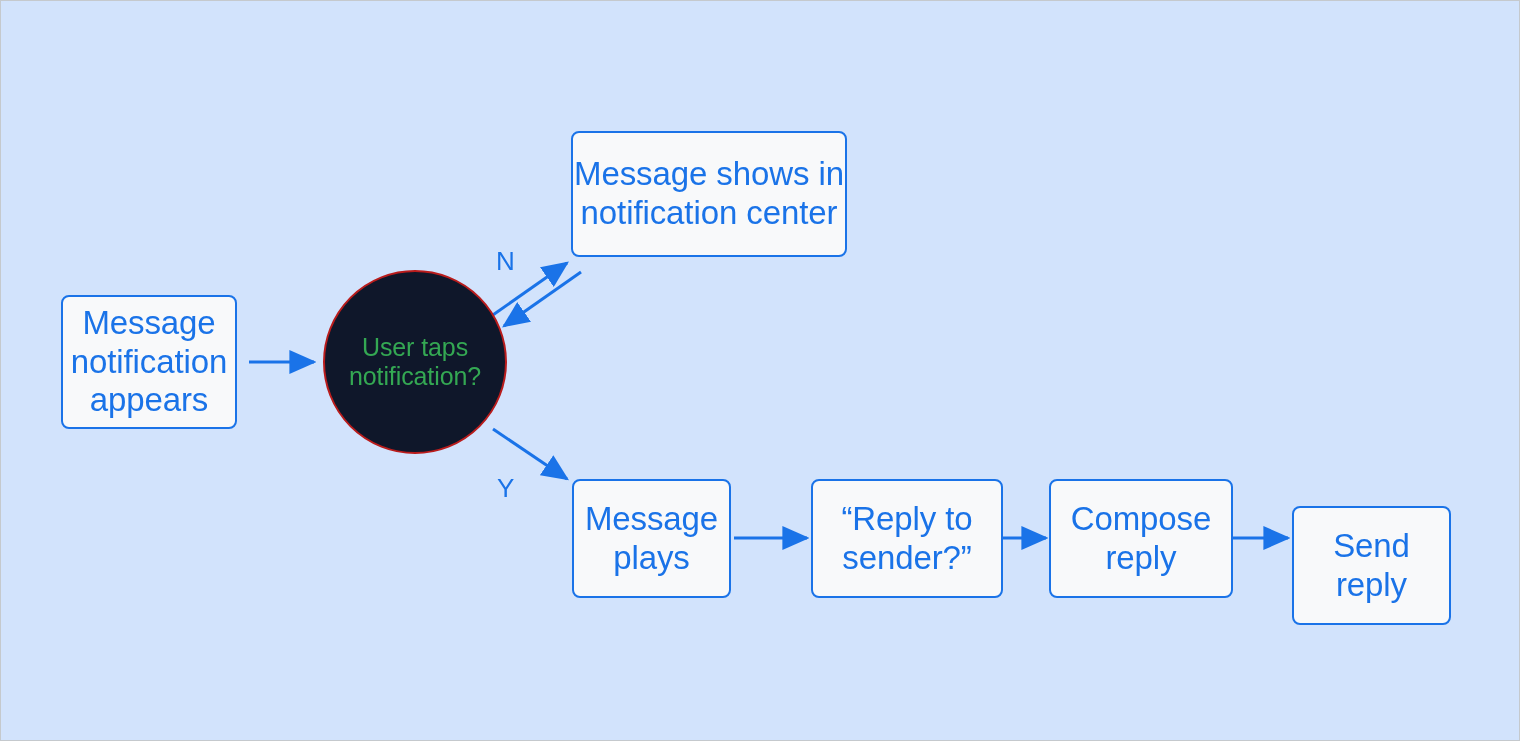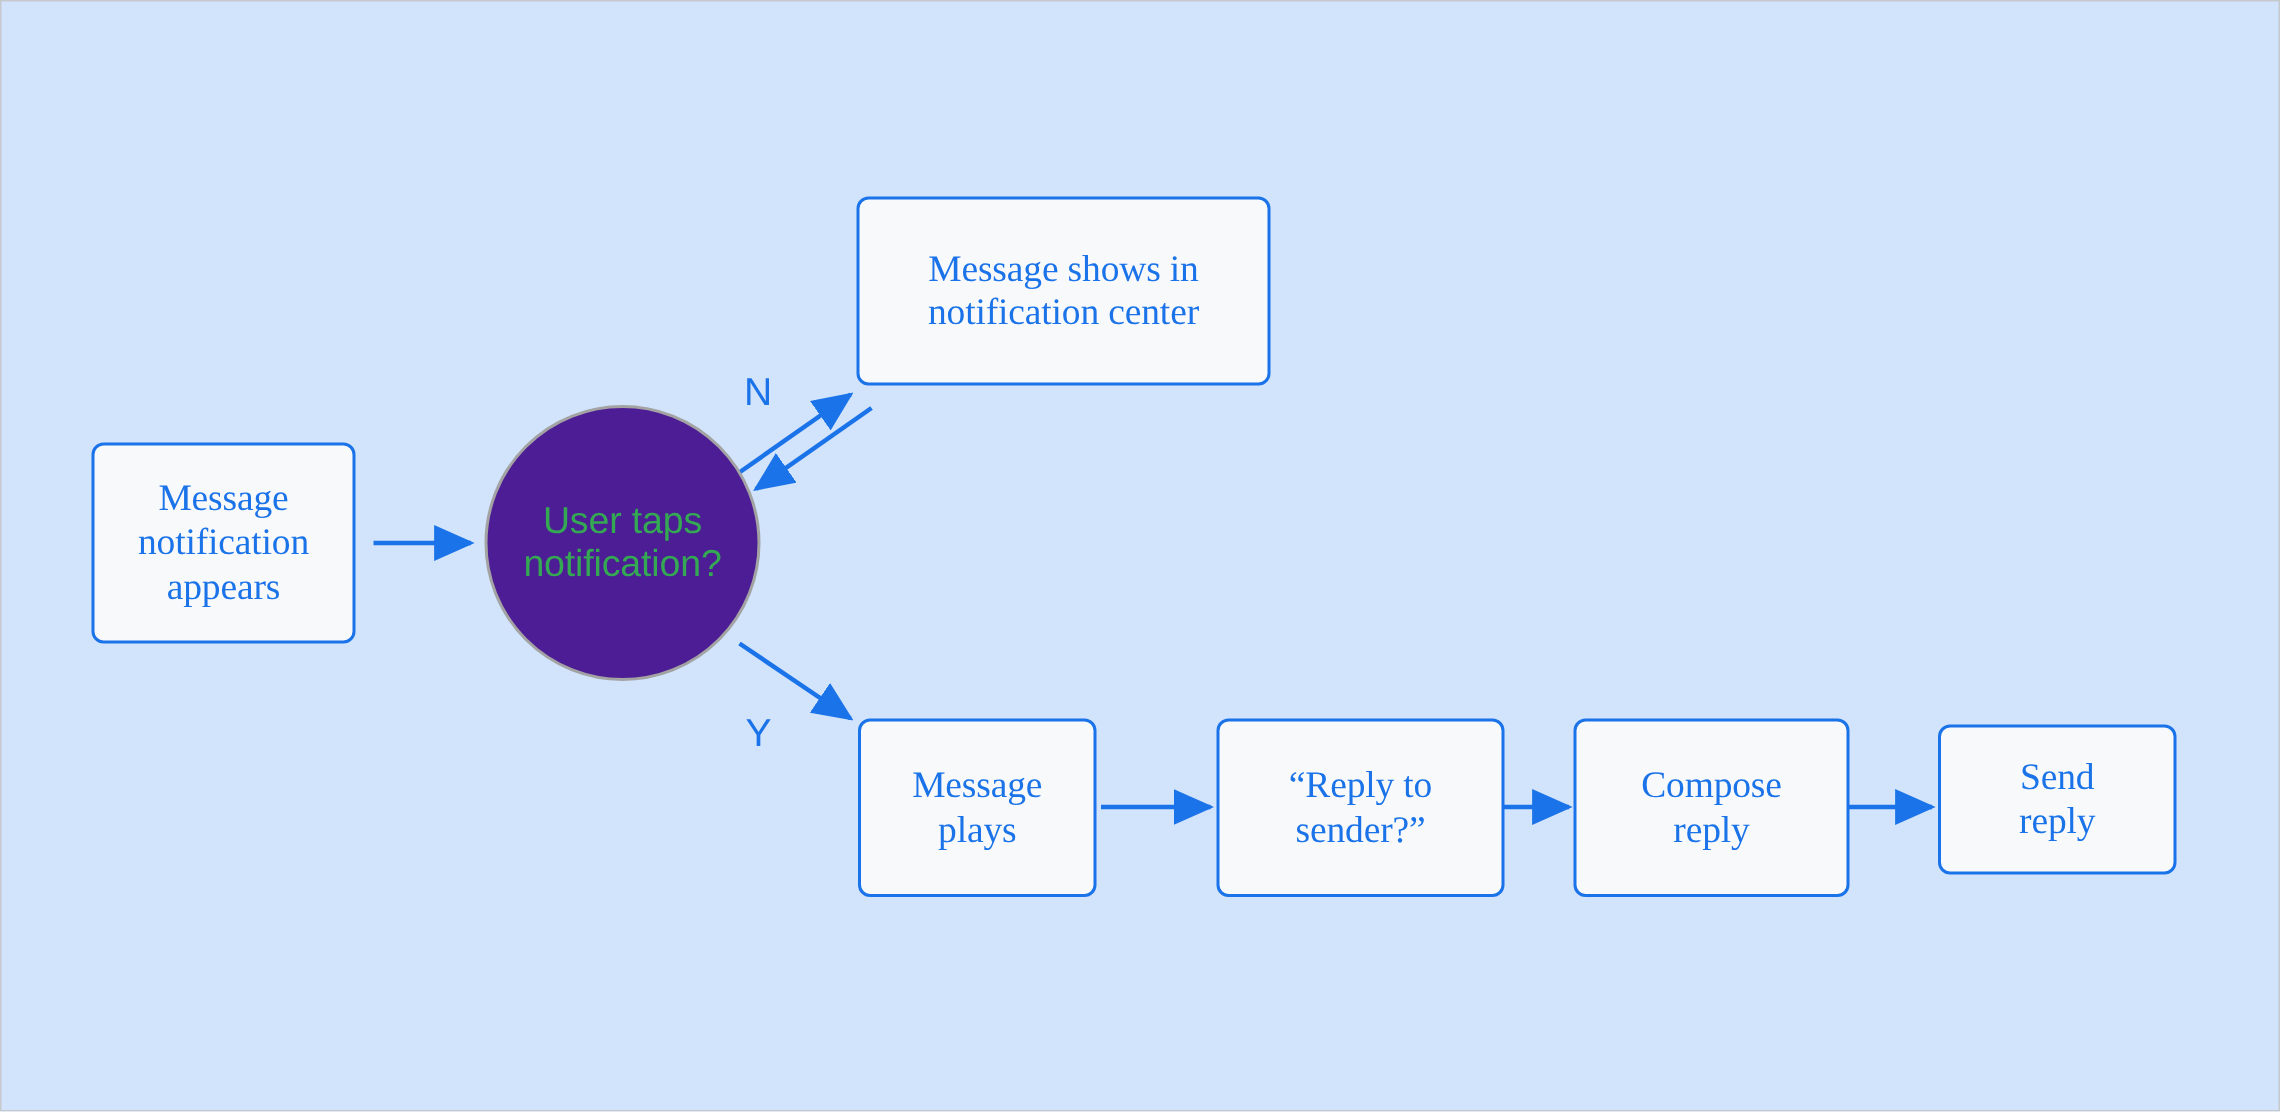--- a/index.html
+++ b/index.html
@@ -37,26 +37,25 @@
     text-align: center;
     line-height: 1.18;
     white-space: pre-line;
     letter-spacing: -0.1px;
   }
   .node-box {
     background: #f8f9fa;
     border: 2px solid #1a73e8;
     border-radius: 8px;
     color: #1a73e8;
-    font-size: 25px;
-    font-family: Liberation Serif, serif;
+    font-size: 33px;
   }
   .node-circle {
-    background: #4c1d95;
-    border: 2px solid #a3a3a3;
+    background: #0f172a;
+    border: 2px solid #b91c1c;
     border-radius: 50%;
     color: #34a853;
     font-size: 25px;
   }
   .edge-label {
     position: absolute;
     color: #1a73e8;
     font-size: 26px;
     line-height: 1;
     pointer-events: none;
@@ -91,21 +90,21 @@
       <div class="node node-circle" style="left: 322px; top: 269px; width: 184px; height: 184px;">User taps
 notification?</div>
       <div class="node node-box" style="left: 570px; top: 130px; width: 276px; height: 126px;">Message shows in
 notification center</div>
       <div class="node node-box" style="left: 571px; top: 478px; width: 159px; height: 119px;">Message
 plays</div>
       <div class="node node-box" style="left: 810px; top: 478px; width: 192px; height: 119px;">“Reply to
 sender?”</div>
       <div class="node node-box" style="left: 1048px; top: 478px; width: 184px; height: 119px;">Compose
 reply</div>
-      <div class="node node-box" style="left: 1291px; top: 482px; width: 159px; height: 100px;">Send
+      <div class="node node-box" style="left: 1291px; top: 505px; width: 159px; height: 119px;">Send
 reply</div>
     </div>
   <div id="labels-layer">
       <div class="edge-label" style="left: 495px; top: 247px;">N</div>
       <div class="edge-label" style="left: 496px; top: 474px;">Y</div>
     </div>
 
 </div>
 
 </body></html>

